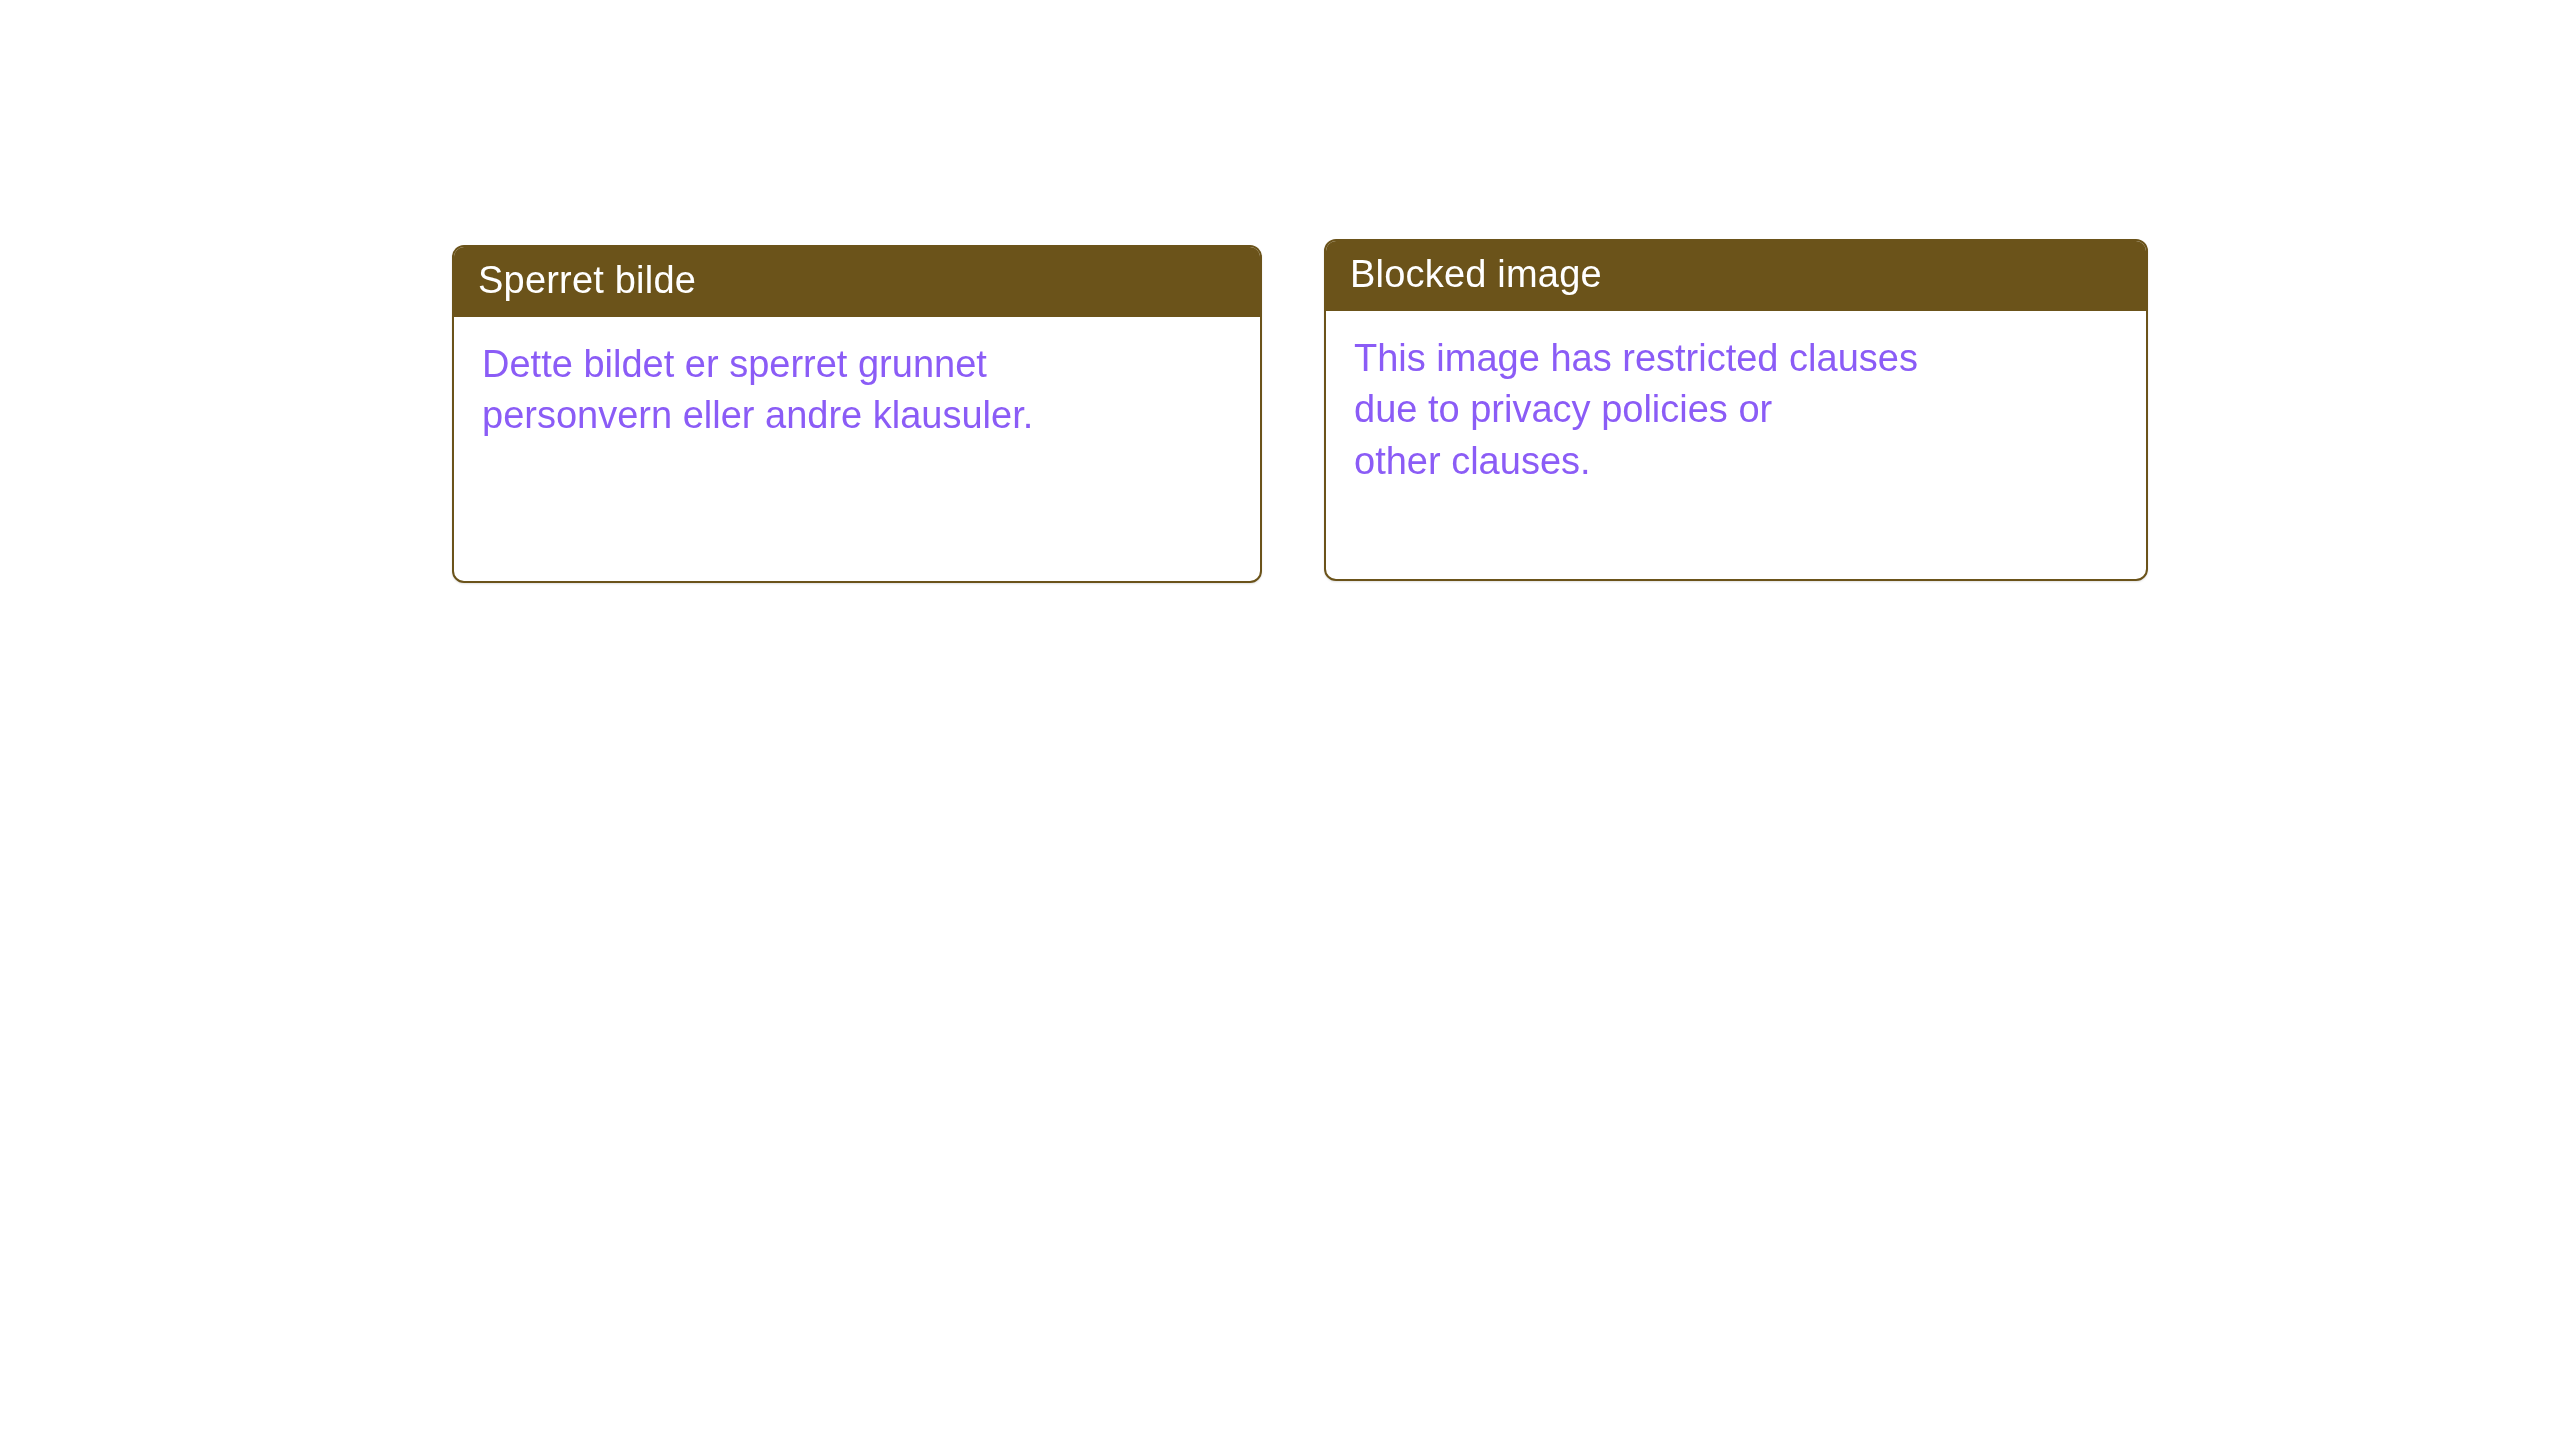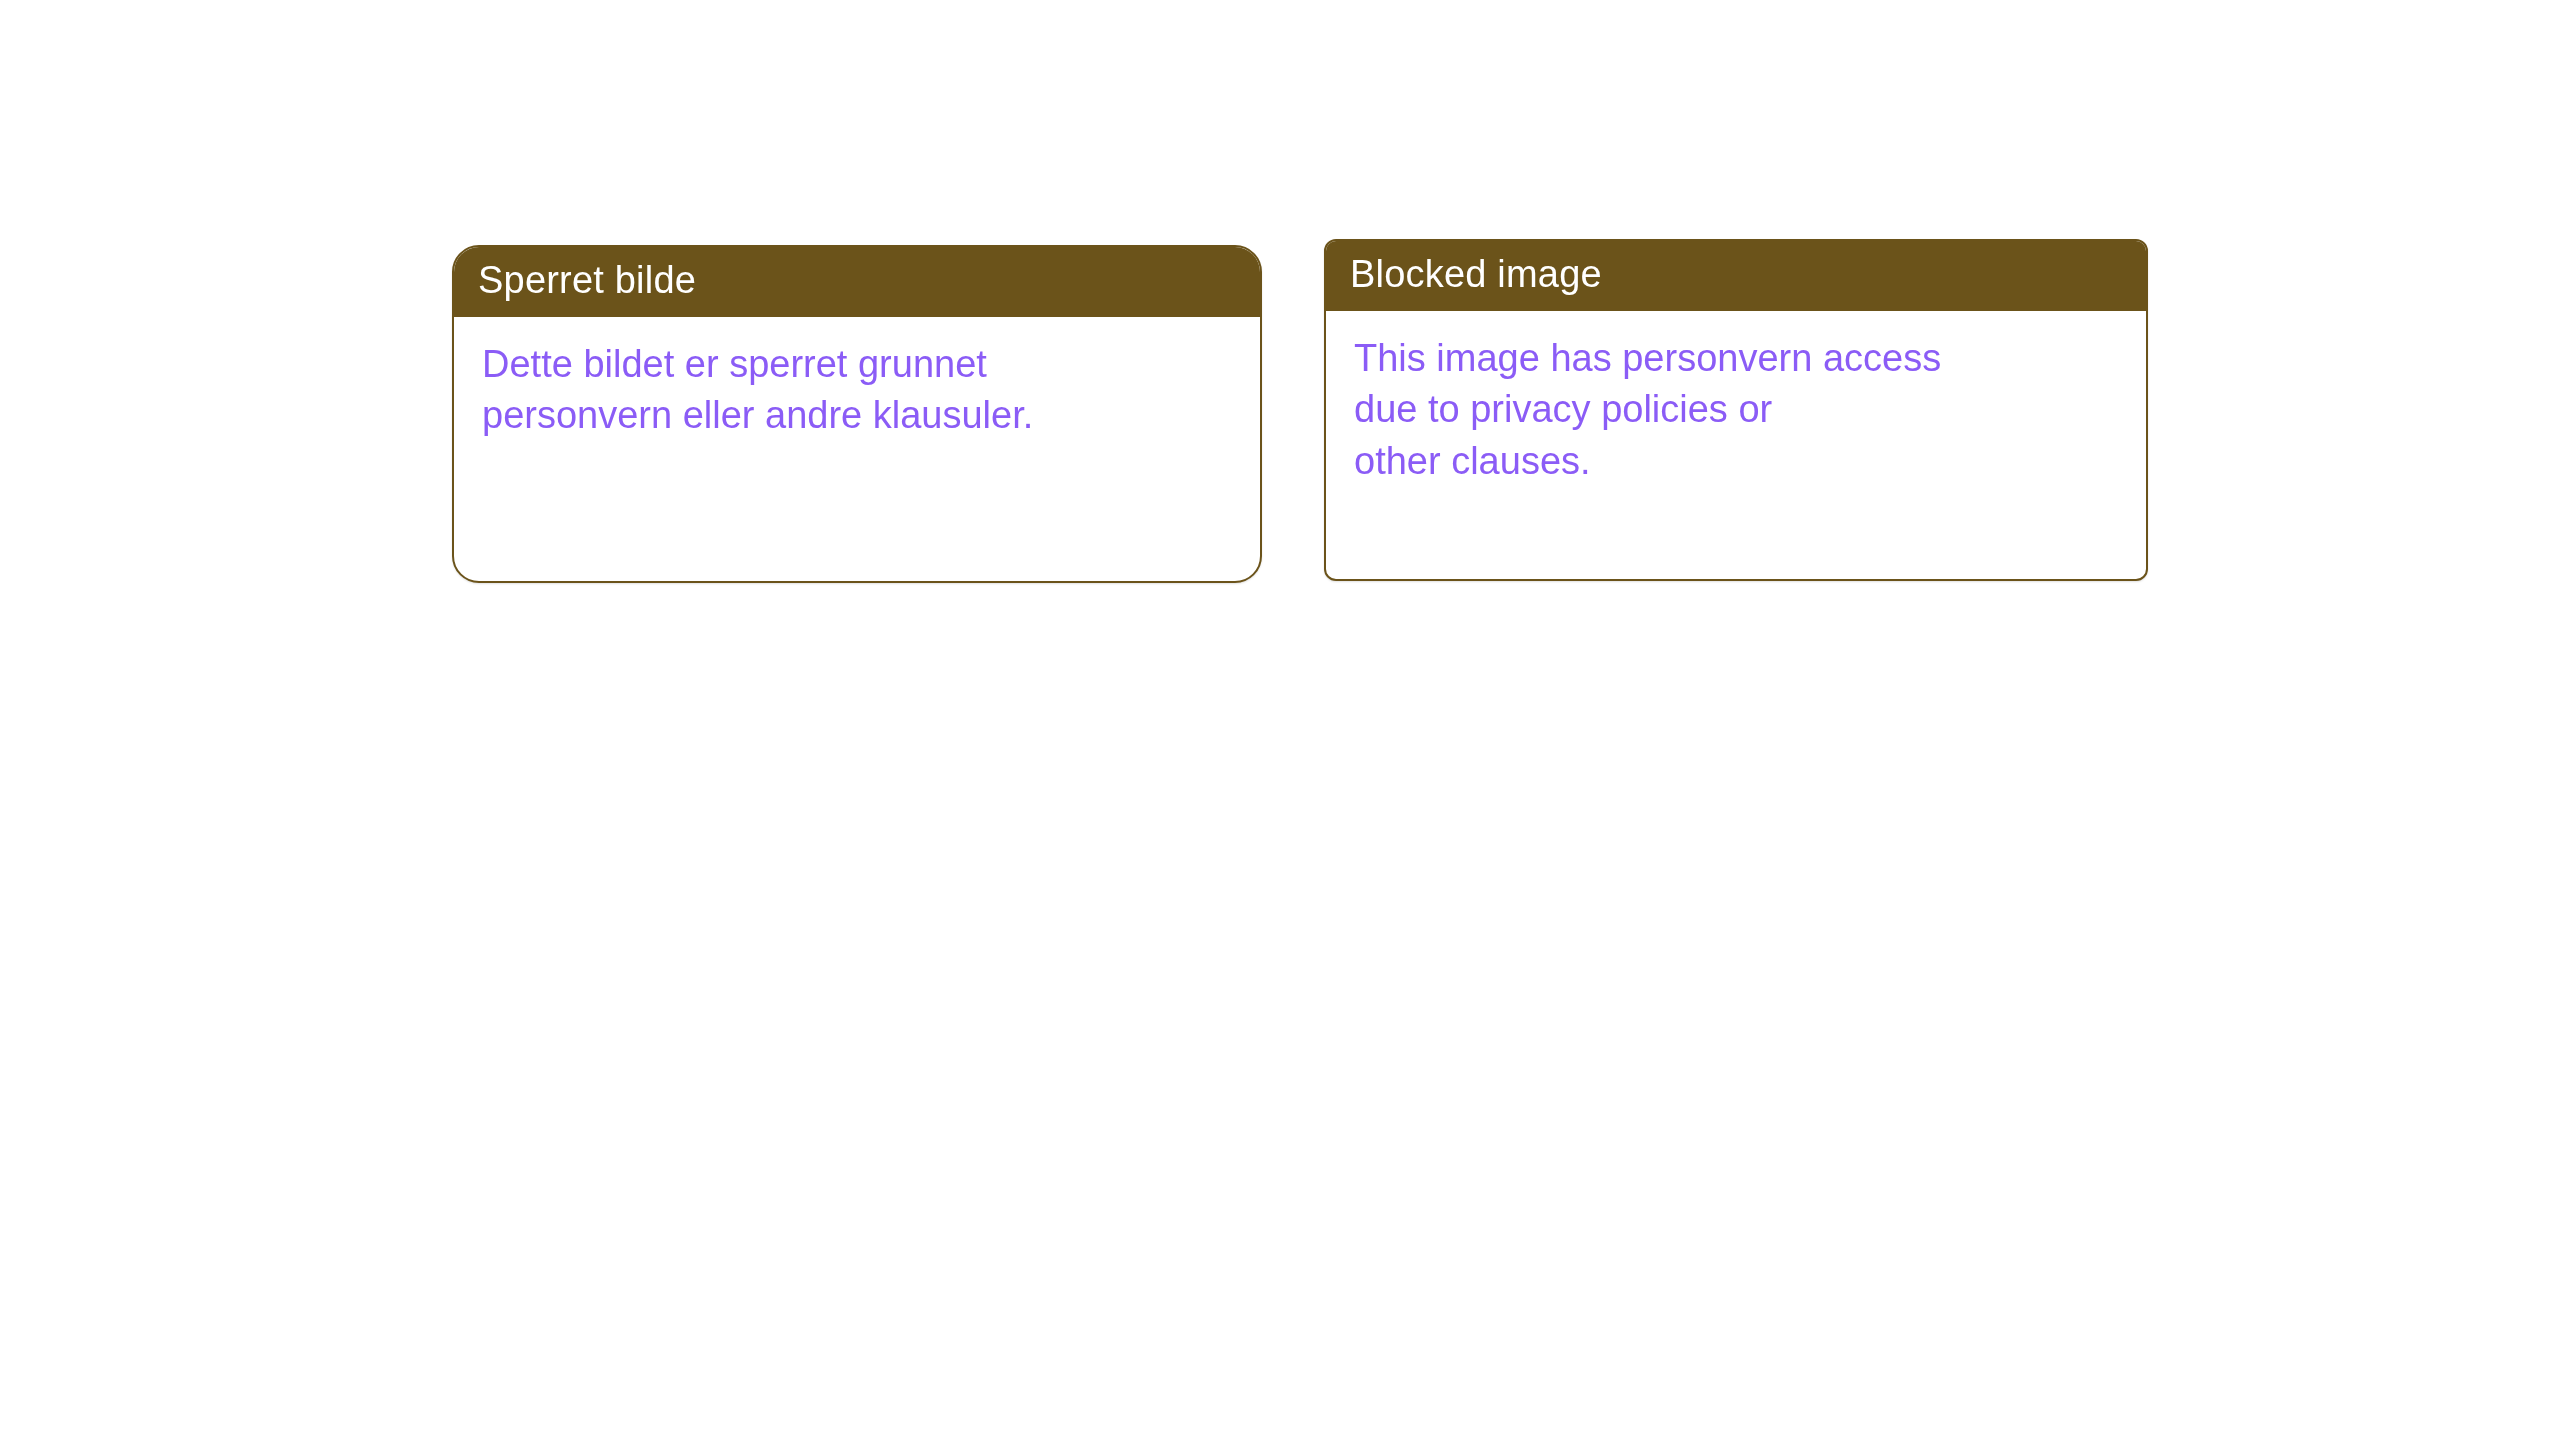--- a/index.html
+++ b/index.html
@@ -43,21 +43,20 @@
     line-height: 1.35;
     padding: 22px 26px 26px 28px;
     white-space: pre-line;
   }
   
   #card-no {
     left: 452px;
     top: 245px;
     width: 810px;
     height: 338px;
-    border-radius: 27px;
   }
   #card-en {
     left: 1324px;
     top: 239px;
     width: 824px;
     height: 342px;
   }
 </style>
 </head>
 <body>
@@ -65,18 +64,18 @@
 <div class="canvas">
 
   <div class="notice-card" id="card-no">
     <div class="card-header">Sperret bilde</div>
     <div class="card-body">Dette bildet er sperret grunnet
 personvern eller andre klausuler.</div>
   </div>
 
   <div class="notice-card" id="card-en">
     <div class="card-header">Blocked image</div>
-    <div class="card-body">This image has personvern access
+    <div class="card-body">This image has restricted clauses
 due to privacy policies or
 other clauses.</div>
   </div>
 
 </div>
 
 </body></html>

